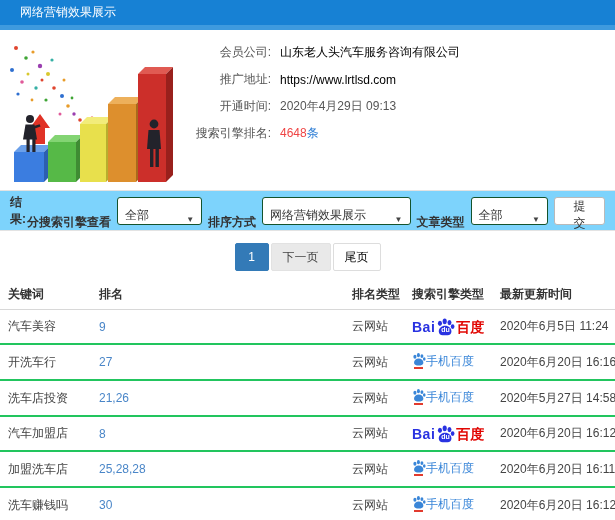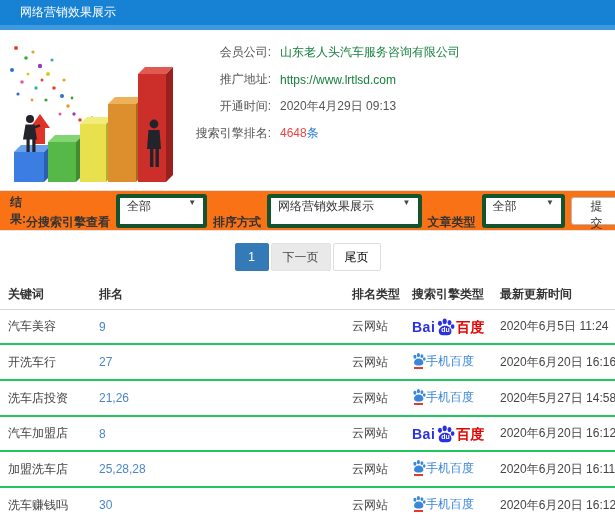--- a/index.html
+++ b/index.html
@@ -12,32 +12,32 @@
   .topbar{height:25px;background:#1781d4;color:#fff;line-height:25px;padding-left:20px;font-size:12px;}
   .topbar-strip{height:5px;background:#3e9ade;}
 
   
   .info-section{position:relative;height:160px;}
   .illustration{position:absolute;left:2px;top:2px;width:178px;height:156px;}
   .info-list{margin-left:183px;padding-top:9px;}
   .info-row{display:flex;align-items:center;height:27px;}
   .info-label{width:88px;text-align:right;color:#555;}
   .info-value{margin-left:9px;}
-  .link{color:#15803d;text-decoration:none;cursor:pointer;}
+  .link{color:#000000;text-decoration:none;cursor:pointer;}
   .plain-value{color:#555;}
   .hl-num{color:#ef4444;}
   .hl-suffix{color:#2e7ed5;}
 
   
-  .filter-bar{height:39px;background:#f97316;border-top:1px solid #e3e3e3;border-bottom:1px solid #e3e3e3;
+  .filter-bar{height:39px;background:#7dd3fc;border-top:1px solid #e3e3e3;border-bottom:1px solid #e3e3e3;
     display:flex;align-items:center;padding:0 10px;box-sizing:content-box;}
   .result-label{font-weight:bold;}
   .filter-controls{margin-left:auto;display:flex;align-items:center;gap:6px;}
   .filter-label{font-weight:bold;white-space:nowrap;margin-top:24px;}
-  .select-box{background:#fff;border:4px solid #14532d;border-radius:3px;height:26px;display:flex;align-items:flex-start;
+  .select-box{background:#fff;border:1px solid #14532d;border-radius:3px;height:26px;display:flex;align-items:flex-end;
     justify-content:space-between;padding:0 7px;color:#333;cursor:pointer;white-space:nowrap;}
   .w-sm{width:72px;}
   .w-lg{width:138px;}
   .w-xs{width:64px;}
   .caret{font-size:8px;color:#444;margin-left:6px;}
   .submit-btn{height:28px;padding:0 13px;background:#fff;border:1px solid #b9b9b9;border-radius:3px;
     font-size:12px;color:#333;cursor:pointer;font-family:inherit;}
 
   
   .pagination{text-align:center;padding:12px 0 9px;}

